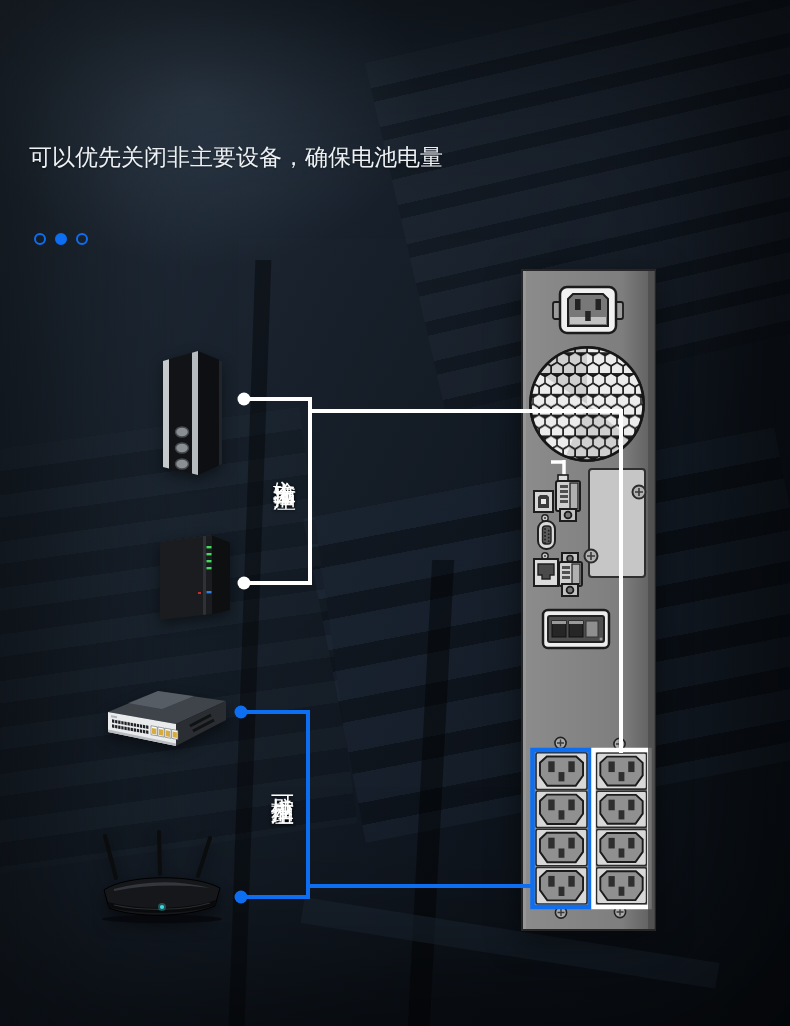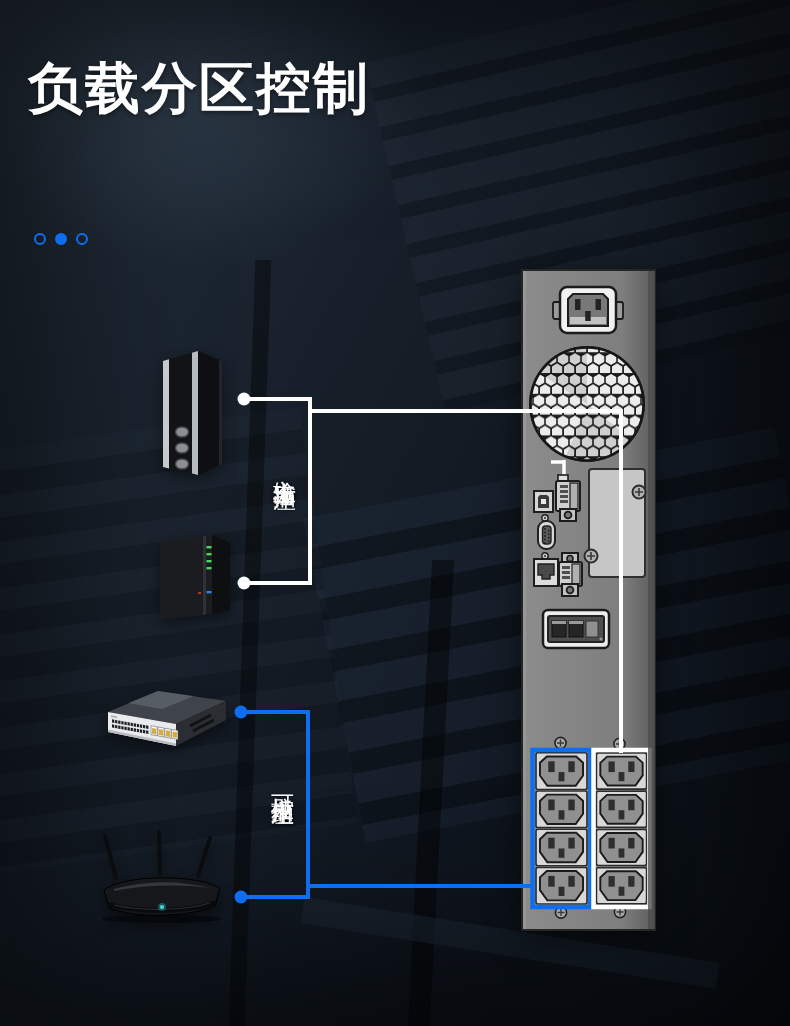--- a/index.html
+++ b/index.html
@@ -49,22 +49,22 @@
 <div id="stage">
 
   <div class="bg-glow"></div>
   <div class="rack-a"></div>
   <div class="rack-b"></div>
   <div class="rack-c"></div>
   <div class="rail-1"></div>
   <div class="rail-2"></div>
   <div class="beam"></div>
 
-  <h1 class="title">负载分区控制</h1>
   <div class="desc">
+    <div>可以优先关闭非主要设备，确保电池电量</div>
   </div>
   <div class="dots">
     <span class="dot outline"></span>
     <span class="dot active"></span>
     <span class="dot outline"></span>
   </div>
 
   <svg class="dev" style="left:156px;top:348px" width="76" height="132" viewBox="0 0 76 132">
     <polygon points="42,3 66,13 66,116 42,127" fill="#0d0f12"></polygon>
     <polygon points="63,12 66,13 66,116 63,117.5" fill="#2b2f34" opacity=".7"></polygon>

